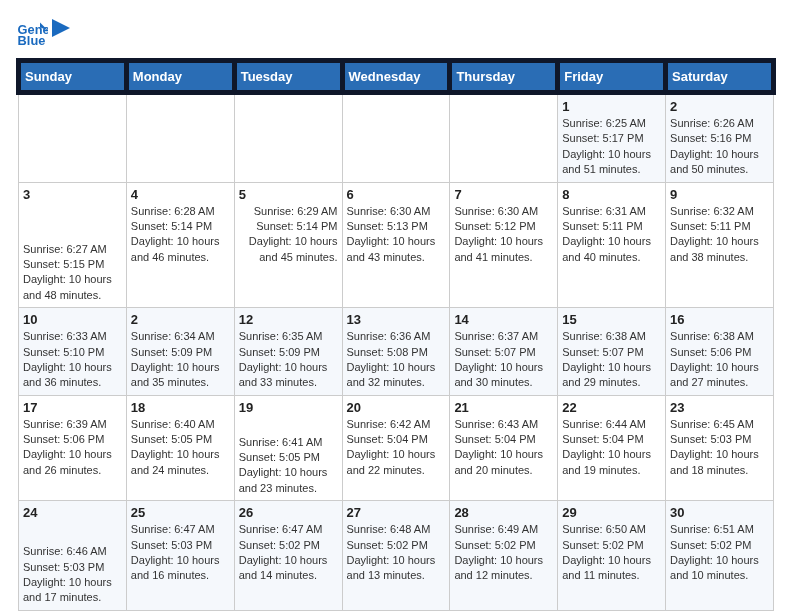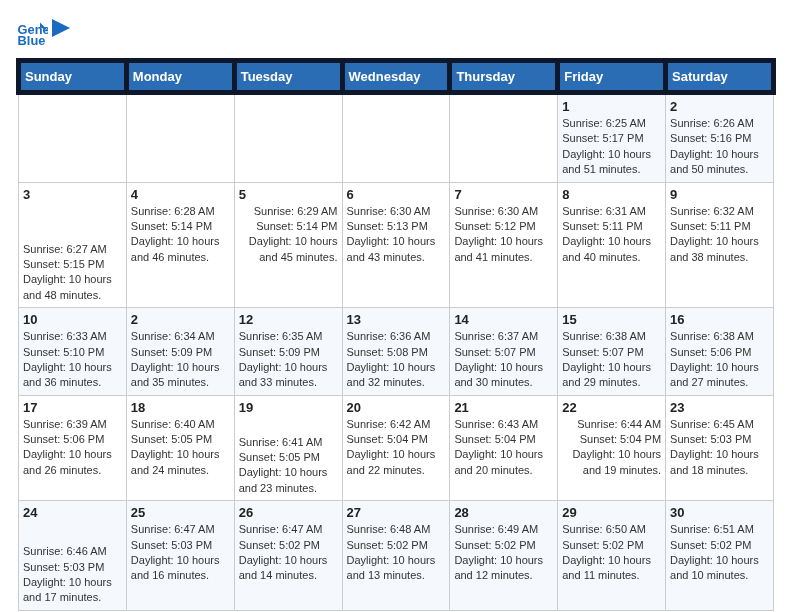--- a/index.html
+++ b/index.html
@@ -281,21 +281,21 @@
           </td>
           <td>
             <span class="day-num">21</span>
             <div class="day-info" style="white-space: pre-line;">Sunrise: 6:43 AM
 Sunset: 5:04 PM
 Daylight: 10 hours
 and 20 minutes.</div>
           </td>
           <td>
             <span class="day-num">22</span>
-            <div class="day-info" style="white-space: pre-line; text-align: right;">Sunrise: 6:44 AM
+            <div class="day-info" style="white-space: pre-line;">Sunrise: 6:44 AM
 Sunset: 5:04 PM
 Daylight: 10 hours
 and 19 minutes.</div>
           </td>
           <td>
             <span class="day-num">23</span>
             <div class="day-info" style="white-space: pre-line;">Sunrise: 6:45 AM
 Sunset: 5:03 PM
 Daylight: 10 hours
 and 18 minutes.</div>

